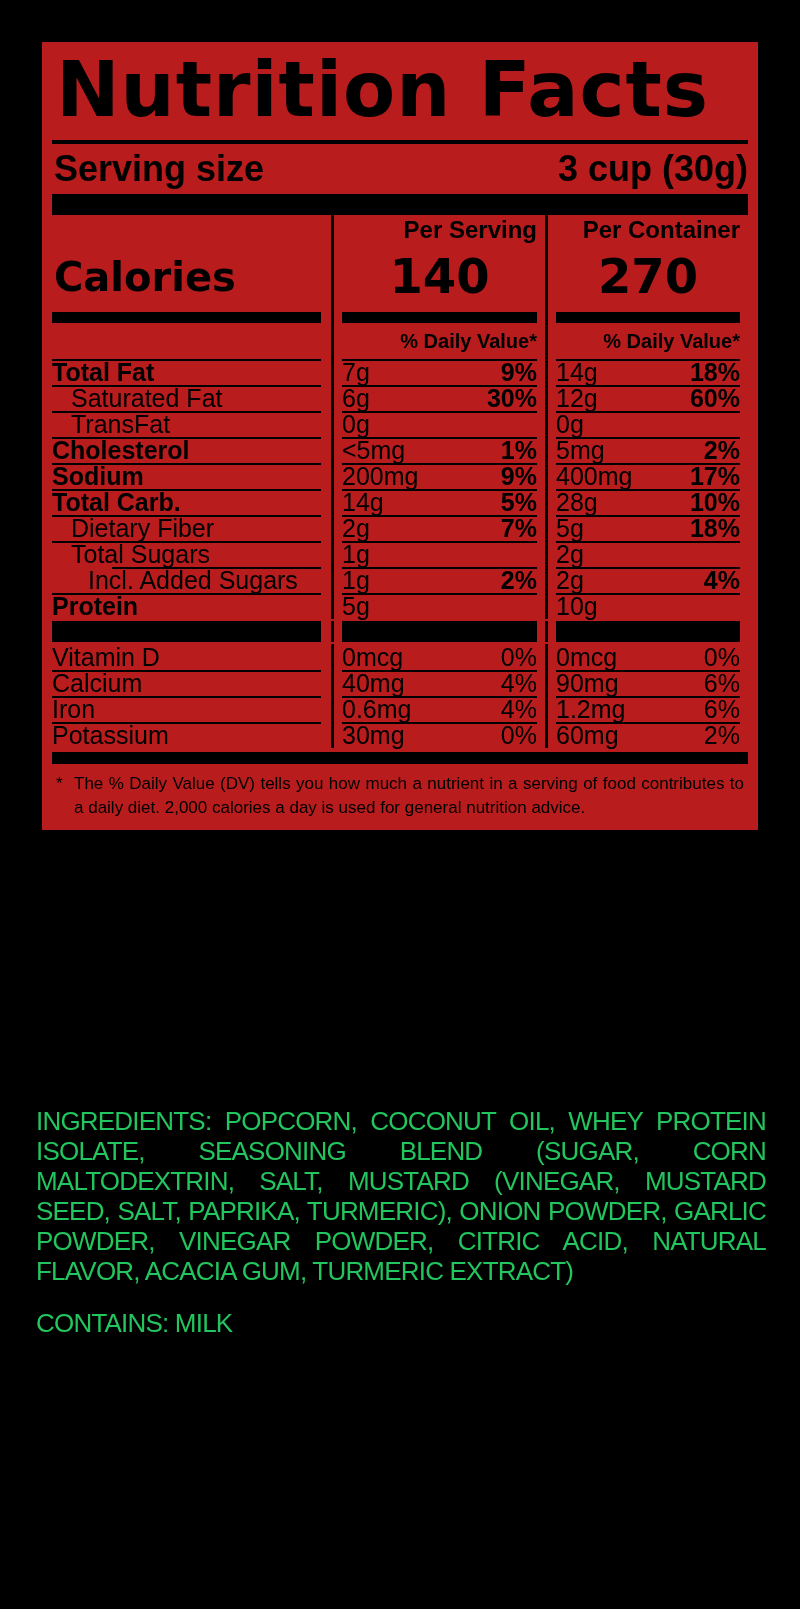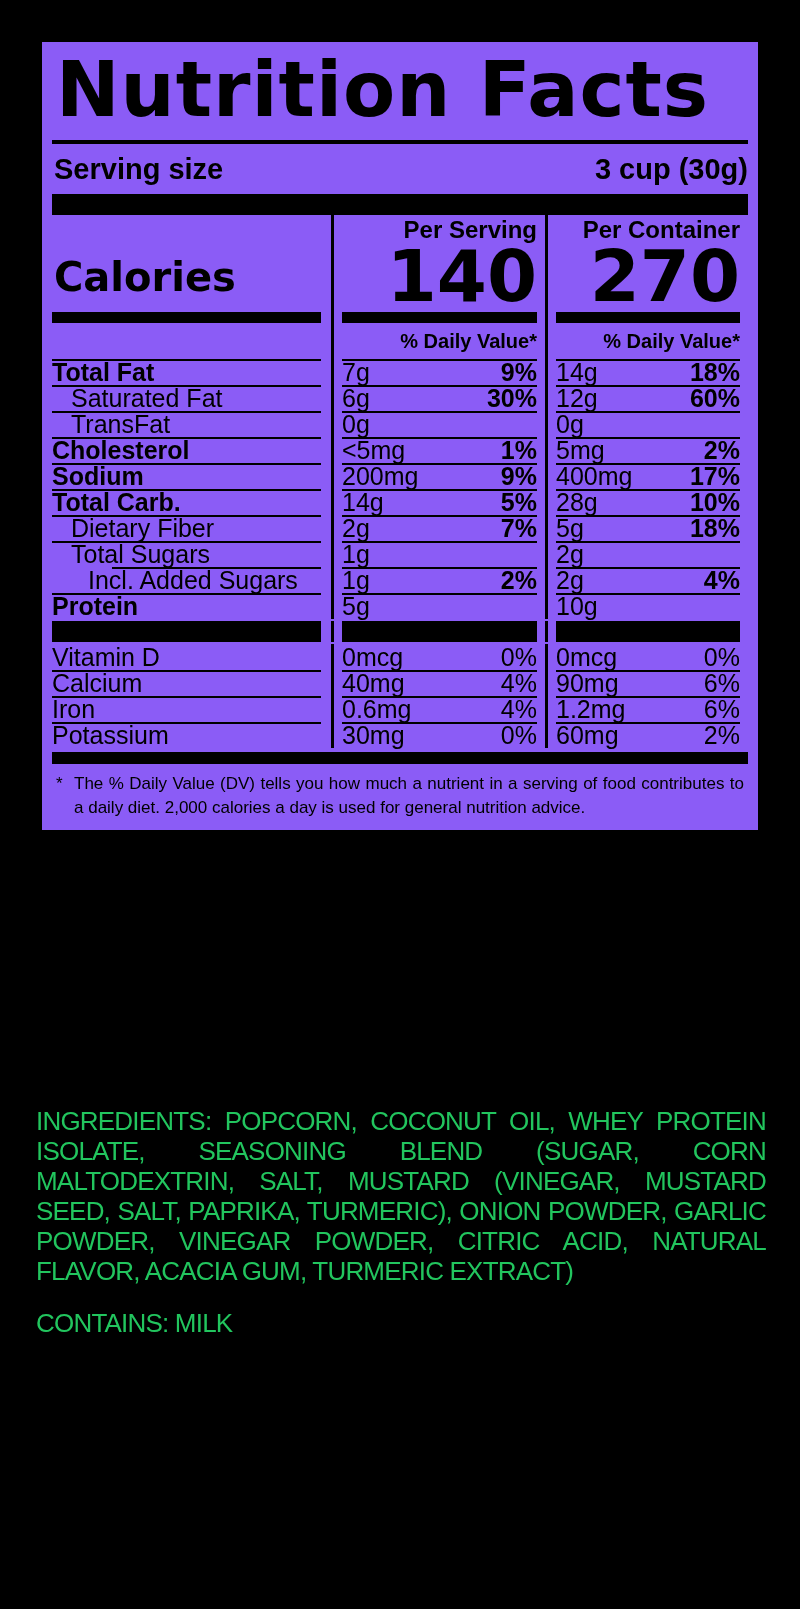--- a/index.html
+++ b/index.html
@@ -3,45 +3,45 @@
 <meta charset="utf-8">
 <style>
   * { box-sizing: border-box; margin: 0; padding: 0; }
   html,body { background:#000; }
   body { width:800px; height:1609px; font-family:"Liberation Sans", sans-serif; color:#000; }
   .stage { position:relative; width:800px; height:1609px; background:#000; overflow:hidden; }
 
   
   .nf {
     position:absolute; left:37px; top:37px; width:726px;
-    background:#8b5cf6; border:5px solid #000; padding:6px 10px 10px 10px;
+    background:#b91c1c; border:5px solid #000; padding:6px 10px 10px 10px;
   }
   .nf-title {
     font-family:"DejaVu Sans", sans-serif;
     font-weight:bold; font-size:76px; line-height:84px;
     letter-spacing:1px; white-space:nowrap; padding-left:4px;
   }
   .title-rule { height:4px; background:#000; margin:8px 0 7px 0; }
   .servings { font-size:28px; line-height:33px; padding-left:2px; }
-  .ssrow { display:flex; justify-content:space-between; font-size:29px; font-weight:bold; line-height:36px; padding-left:2px; }
+  .ssrow { display:flex; justify-content:space-between; font-size:36px; font-weight:bold; line-height:36px; padding-left:2px; }
   .bar { background:#000; }
   .h20 { height:21px; margin-top:7px; }
   .h12 { height:12px; margin:4px 0 6px 0; }
 
   
   .g3 { display:grid; grid-template-columns:279px 214px 203px; }
   .cell { position:relative; }
   .c2, .c3 { border-left:3px solid #000; padding-left:8px; padding-right:8px; }
   .c1 { padding-right:10px; }
 
   
   .calblock .cell { display:flex; flex-direction:column; justify-content:flex-end; }
   .cal-label { font-family:"DejaVu Sans", sans-serif; font-weight:bold; font-size:40px; line-height:44px; margin-bottom:8px; padding-left:2px; }
   .colhead { font-size:24px; font-weight:bold; text-align:right; line-height:30px; height:30px; white-space:nowrap; }
-  .calnum { font-family:"DejaVu Sans", sans-serif; font-weight:bold; font-size:72px; line-height:62px; text-align:right; height:62px; }
+  .calnum { font-family:"DejaVu Sans", sans-serif; font-weight:bold; font-size:48px; line-height:62px; text-align:center; height:62px; }
   .minibar { height:11px; background:#000; margin-top:5px; }
   .c1 .minibar { margin-right:0; }
   .dvhead { height:36px; line-height:36px; font-size:20px; font-weight:bold; text-align:right; white-space:nowrap; }
   .dvspace { height:36px; }
 
   
   .nrow .cell { height:26px; display:flex; align-items:center; }
   .nrow .c1 { font-size:25px; }
   .nrow .c2, .nrow .c3 { justify-content:space-between; font-size:25px; }
   .b { font-weight:bold; }

